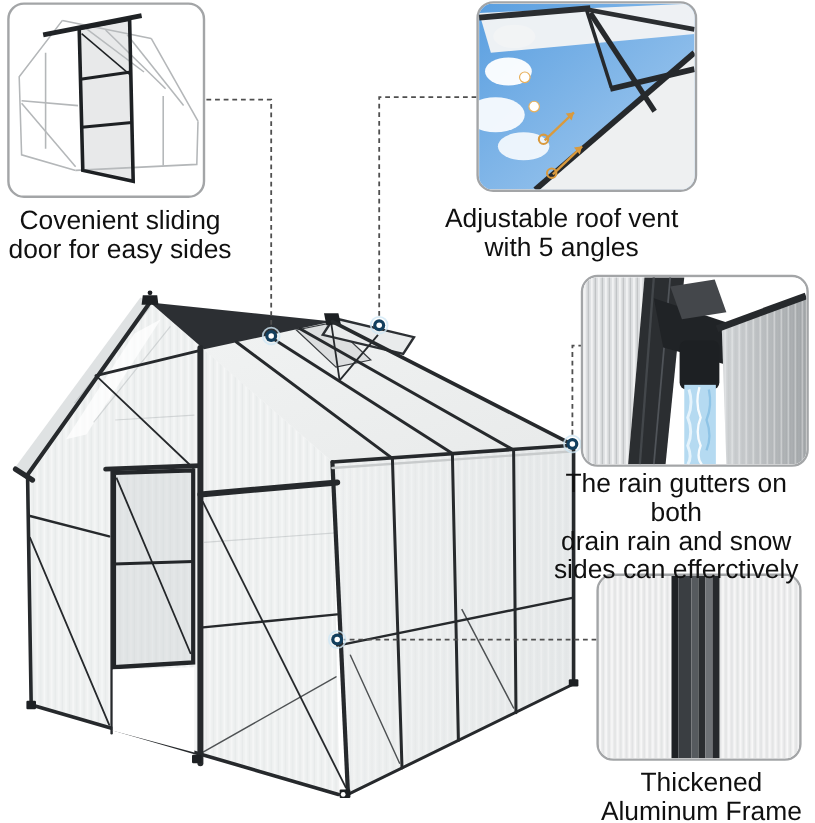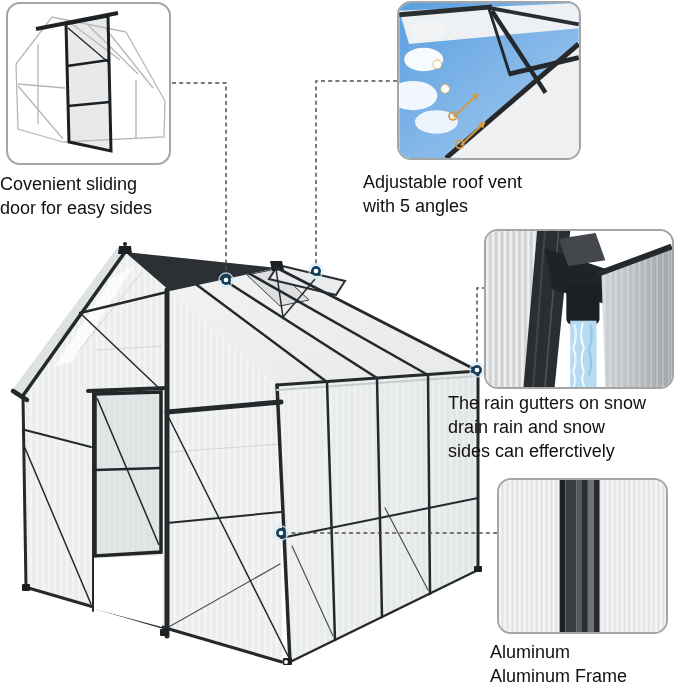--- a/index.html
+++ b/index.html
@@ -4,21 +4,21 @@
 <style>
   html,body{margin:0;padding:0;background:#fff;}
   #stage{position:relative;width:679px;height:686px;background:#ffffff;overflow:hidden;
          font-family:"Liberation Sans",sans-serif;}
   .thumb{position:absolute;border:2px solid #a3a5a7;border-radius:14px;background:#fff;overflow:hidden;box-sizing:border-box;}
   .thumb svg{display:block;}
   #thumb-door  {left:6px;  top:2px;   width:165px;height:163px;}
   #thumb-vent  {left:397px;top:1px;   width:184px;height:159px;}
   #thumb-gutter{left:484px;top:229px; width:190px;height:160px;}
   #thumb-frame {left:497px;top:478px; width:171px;height:156px;}
-  .caption{position:absolute;font-size:18px;line-height:24px;color:#101010;}
+  .caption{position:absolute;text-align:center;font-size:22px;line-height:24px;color:#101010;}
   .caption span{display:block;}
   #cap-door  {left:0;    top:172px;width:200px;}
   #cap-vent  {left:363px;top:170px;width:210px;}
   #cap-gutter{left:448px;top:391px;width:231px;}
   #cap-frame {left:490px;top:640px;width:189px;}
   #overlay{position:absolute;left:0;top:0;pointer-events:none;}
 </style>
 </head>
 <body>
 
@@ -290,22 +290,22 @@
 
   <div class="caption" id="cap-door">
     <span>Covenient sliding</span>
     <span>door for easy sides</span>
   </div>
   <div class="caption" id="cap-vent">
     <span>Adjustable roof vent</span>
     <span>with 5 angles</span>
   </div>
   <div class="caption" id="cap-gutter">
-    <span>The rain gutters on snow</span>
+    <span>The rain gutters on both</span>
     <span>drain rain and snow</span>
     <span>sides can efferctively</span>
   </div>
   <div class="caption" id="cap-frame">
-    <span>Aluminum</span>
+    <span>Thickened</span>
     <span>Aluminum Frame</span>
   </div>
 
 </div>
 
 </body></html>

